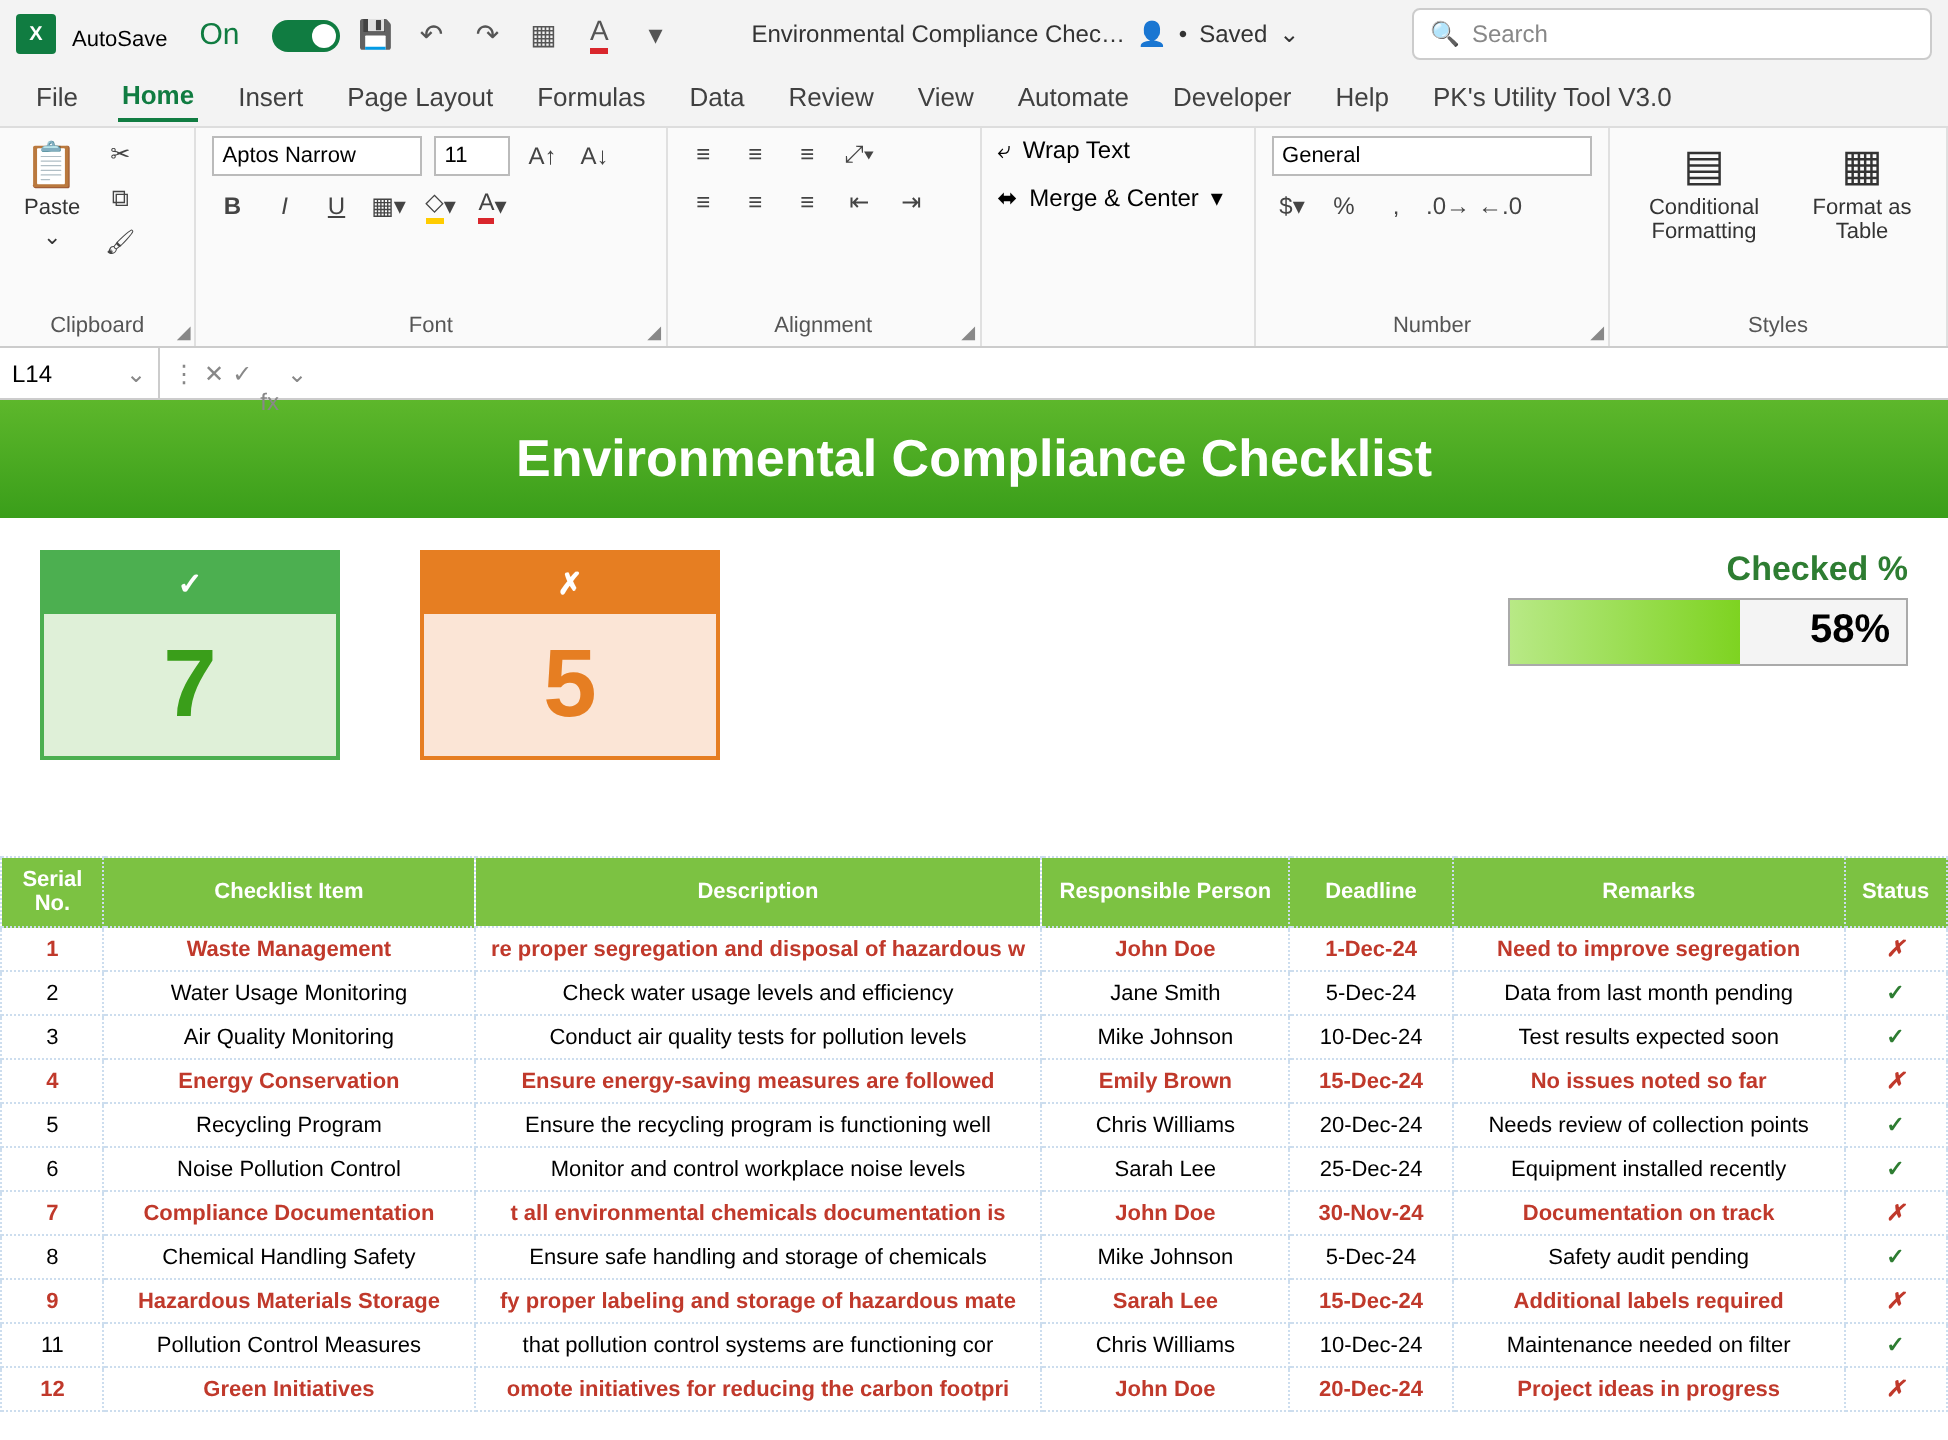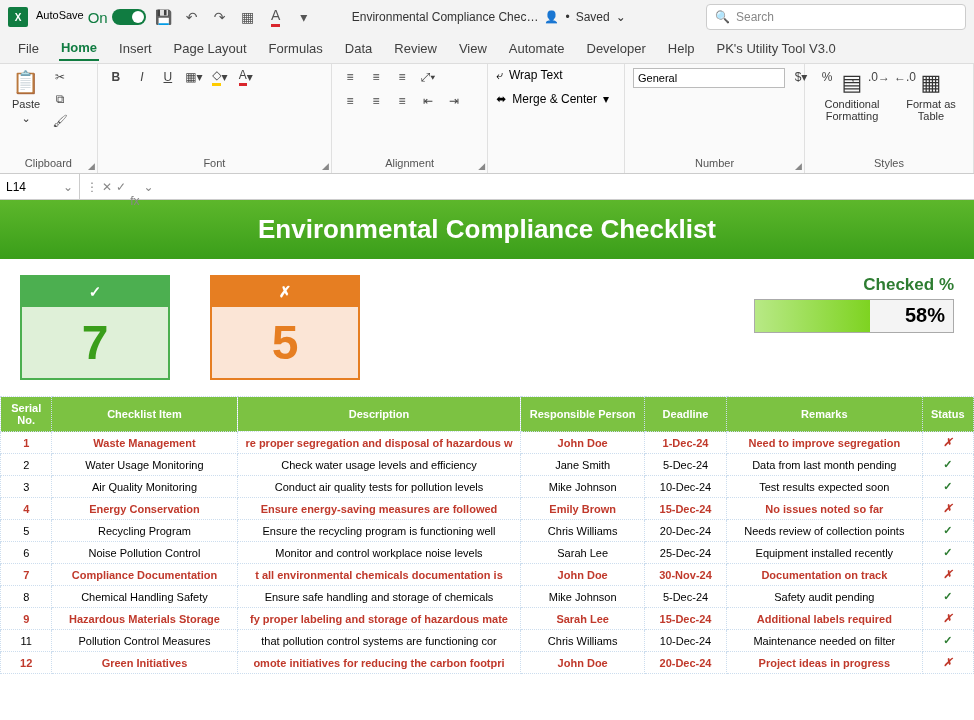--- a/index.html
+++ b/index.html
@@ -1,21 +1,21 @@
 <!DOCTYPE html>
 <html><head>
 <meta charset="utf-8">
 <style>
 * { box-sizing: border-box; margin: 0; padding: 0; }
 body { font-family: "Segoe UI", Arial, sans-serif; font-size: 12px; background: #f3f3f3; width: 974px; height: 720px; overflow: hidden; }
 
 
 .titlebar { display: flex; align-items: center; height: 34px; background: #f3f3f3; padding: 0 8px; gap: 8px; }
 .xl-icon { width: 20px; height: 20px; background: #107c41; color: #fff; font-weight: bold; font-size: 10px; display: flex; align-items: center; justify-content: center; border-radius: 2px; }
-.autosave { display: flex; align-items: flex-start; gap: 4px; font-size: 11px; }
+.autosave { display: flex; align-items: flex-end; gap: 16px; font-size: 11px; }
 .toggle { width: 34px; height: 16px; background: #107c41; border-radius: 8px; position: relative; }
 .toggle::after { content: ""; position: absolute; right: 2px; top: 2px; width: 12px; height: 12px; background: #fff; border-radius: 50%; }
 .qat-icon { width: 20px; height: 20px; display: flex; align-items: center; justify-content: center; color: #555; font-size: 14px; }
 .doc-title { margin-left: 30px; font-size: 12px; color: #333; display: flex; align-items: center; gap: 6px; }
 .searchbox { margin-left: auto; width: 260px; height: 26px; background: #fff; border: 1px solid #ccc; border-radius: 4px; display: flex; align-items: center; padding: 0 8px; gap: 6px; color: #888; }
 
 
 .tabs { display: flex; align-items: center; height: 30px; padding: 0 16px; gap: 18px; background: #f3f3f3; border-bottom: 1px solid #ddd; }
 .tab { font-size: 13px; color: #404040; padding: 4px 2px; cursor: pointer; }
 .tab.active { border-bottom: 2px solid #107c41; color: #107c41; font-weight: 600; }
@@ -51,21 +51,21 @@
 .card-v { padding: 8px 0; font-size: 48px; font-weight: bold; }
 .card.blue { border-color: #4aa8d8; } .card.blue .card-h { background: #4aa8d8; } .card.blue .card-v { color: #2196d4; background: #d4edf7; }
 .card.green { border-color: #4caf50; } .card.green .card-h { background: #4caf50; } .card.green .card-v { color: #3a9e1a; background: #dff0d8; }
 .card.orange { border-color: #e67e22; } .card.orange .card-h { background: #e67e22; } .card.orange .card-v { color: #e67e22; background: #fbe5d6; }
 .pct-wrap { margin-left: auto; text-align: right; }
 .pct-label { color: #2e7d32; font-weight: bold; font-size: 17px; margin-bottom: 4px; }
 .pct-bar { width: 200px; height: 34px; border: 1px solid #aaa; background: #f4f4f4; position: relative; }
 .pct-fill { height: 100%; background: linear-gradient(to right, #b8e986, #7ed321); }
 .pct-text { position: absolute; right: 8px; top: 4px; font-size: 20px; font-weight: bold; }
 
-table.check { width: 100%; border-collapse: collapse; font-size: 11px; }
+table.check { width: 100%; border-collapse: collapse; font-size: 11px; margin-top: 32px; }
 table.check th { background: #7cc242; color: #fff; padding: 5px 4px; border: 1px dotted #cde; font-weight: bold; }
 table.check td { padding: 4px 4px; border: 1px dotted #cde; text-align: center; }
 tr.red td { color: #c0392b; font-weight: bold; }
 .col-serial { width: 50px; }
 .col-item { width: 180px; }
 .col-desc { width: 270px; overflow: hidden; white-space: nowrap; }
 .col-person { width: 120px; }
 .col-deadline { width: 80px; }
 .col-remarks { width: 190px; }
 .col-status { width: 50px; }
@@ -133,20 +133,26 @@
         <span class="ribbtn">🖌</span>
       </div>
     </div>
     <div class="rgroup-label">Clipboard</div>
     <div class="dlgarrow">◢</div>
   </div>
 
   <div class="rgroup" style="width:240px;">
     <div class="rgroup-body" style="flex-direction:column;gap:6px;">
       <div class="hrow">
+        <input class="fontsel" value="Aptos Narrow" style="">
+        <input class="sizesel" value="11" style="">
+        <span class="ribbtn">A↑</span>
+        <span class="ribbtn">A↓</span>
+      </div>
+      <div class="hrow">
         <span class="ribbtn" style="font-weight:bold;">B</span>
         <span class="ribbtn" style="font-style:italic;">I</span>
         <span class="ribbtn" style="text-decoration:underline;">U</span>
         <span class="ribbtn">▦▾</span>
         <span class="ribbtn"><span class="color-underline">◇</span>▾</span>
         <span class="ribbtn"><span class="color-underline red">A</span>▾</span>
       </div>
     </div>
     <div class="rgroup-label">Font</div>
     <div class="dlgarrow">◢</div>
@@ -181,21 +187,21 @@
       <div class="hrow">
         <span>⬌</span>
         <span>Merge &amp; Center</span>
         <span>▾</span>
       </div>
     </div>
     <div class="rgroup-label">&nbsp;</div>
   </div>
 
   <div class="rgroup" style="width:180px;">
-    <div class="rgroup-body" style="flex-direction:row;">
+    <div class="rgroup-body" style="flex-direction:column;">
       <input class="fontsel" style="width: 160px;" value="General">
       <div class="hrow">
         <span class="ribbtn">$▾</span>
         <span class="ribbtn">%</span>
         <span class="ribbtn">,</span>
         <span class="ribbtn">.0→</span>
         <span class="ribbtn">←.0</span>
       </div>
     </div>
     <div class="rgroup-label">Number</div>

